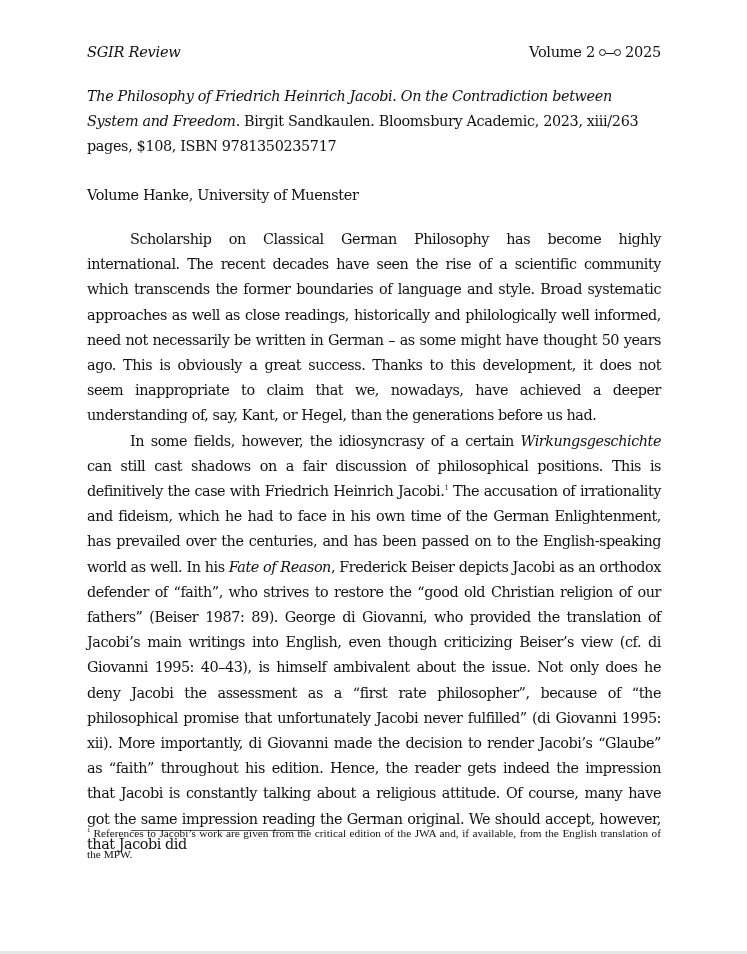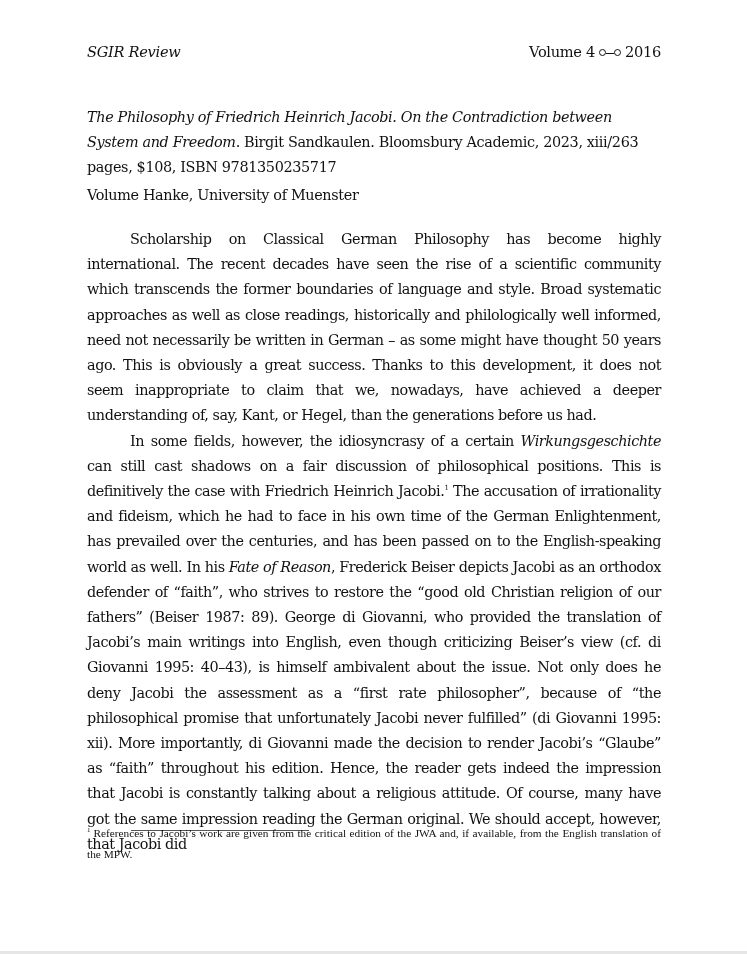--- a/index.html
+++ b/index.html
@@ -61,21 +61,20 @@
     }
     .citation {
       position: absolute;
       top: 84px;
       left: 0;
       width: 574px;
       font-size: 14.4px;
       line-height: 25px;
       letter-spacing: -0.35px;
       text-align: left;
-      margin-top: 21px;
     }
     .citation .title { font-style: italic; }
     .reviewer {
       position: absolute;
       top: 183px;
       left: 0;
       font-size: 14.4px;
       line-height: 25px;
       letter-spacing: -0.35px;
     }
@@ -133,21 +132,21 @@
     }
   </style>
 </head>
 <body>
 
 <div class="page">
 
   <div class="running-head">
     <span class="journal">SGIR Review</span>
     <span class="volume-info">
-      <span>Volume 4</span><span class="vol-sep"><span class="c l"></span><span class="bar"></span><span class="c r"></span></span><span>2016</span>
+      <span>Volume 2</span><span class="vol-sep"><span class="c l"></span><span class="bar"></span><span class="c r"></span></span><span>2025</span>
     </span>
   </div>
 
   <div class="citation">
     <span class="title">The Philosophy of Friedrich Heinrich Jacobi. On the Contradiction between System and Freedom</span><span>. Birgit Sandkaulen. Bloomsbury Academic, 2023, xiii/263 pages, $108, ISBN 9781350235717</span>
   </div>
 
   <div class="reviewer">Volume Hanke, University of Muenster</div>
 
   <div class="body-text">

